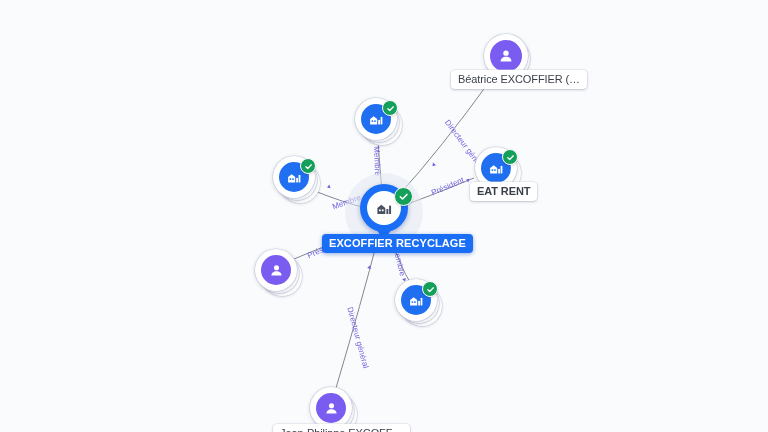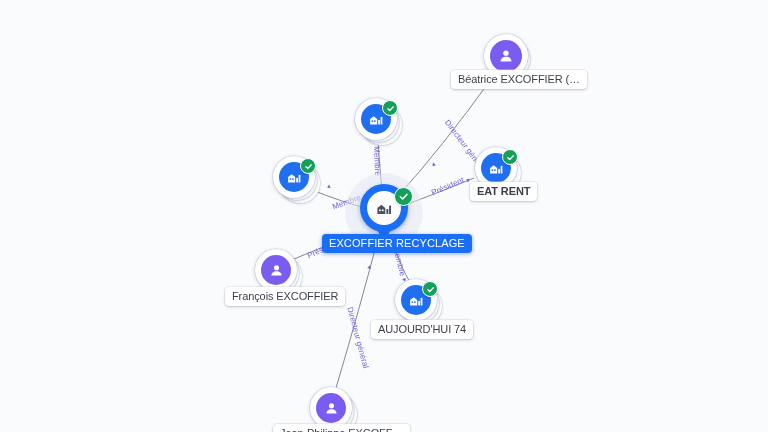--- a/index.html
+++ b/index.html
@@ -88,21 +88,21 @@
     padding: 3px 7px 4px 7px;
     font-size: 11px;
     color: #3a3f4a;
     white-space: nowrap;
     box-shadow: 0 1px 3px rgba(20,35,70,0.22), 0 0 0 0.5px rgba(216,221,231,0.8);
     letter-spacing: -0.1px;
   }
   .label-pill.selected {
     background: #1a6ef5;
     color: #ffffff;
-    font-weight: normal;
+    font-weight: bold;
     font-size: 11px;
     letter-spacing: 0.1px;
     box-shadow: 0 1px 4px rgba(15,70,180,0.45);
   }
   
   .pin-halo {
     position: absolute;
     border-radius: 50%;
     background: rgba(226,231,240,0.55);
   }
@@ -263,34 +263,32 @@
         <rect x="14.4" y="12.6" width="2.5" height="6.4" fill="#ffffff"></rect>
         <rect x="17.8" y="8.4" width="2.5" height="10.6" fill="#ffffff"></rect>
       </svg>
     </div>
     <div class="badge" style="left:6px;top:-19px;width:14px;height:14px;">
       <svg width="9" height="9" viewBox="0 0 24 24" aria-hidden="true">
           <path d="M5 12.5 L10 17.5 L19.5 7.5" fill="none" stroke="#ffffff" stroke-width="3.4" stroke-linecap="round" stroke-linejoin="round"></path>
         </svg>
     </div>
   </div>
-  <div class="label-pill" style="left:371px;top:320px;">AUJOURD'HUI 74</div>
 
   <div class="node" style="left:276px;top:270px;">
     <div class="stack" style="left:-14px;top:-14px;width:40px;height:40px;"></div>
     <div class="stack" style="left:-17px;top:-17px;width:40px;height:40px;"></div>
     <div class="disc" style="left:-21px;top:-21px;width:42px;height:42px;"></div>
     <div class="glyph-circle person-glyph" style="left:-15px;top:-15px;width:30px;height:30px;">
       <svg width="17" height="17" viewBox="0 0 24 24" aria-hidden="true">
         <circle cx="12" cy="8.2" r="3.6" fill="#ffffff"></circle>
         <path d="M4.8 19.2c0-3.9 3.2-6.2 7.2-6.2s7.2 2.3 7.2 6.2z" fill="#ffffff"></path>
       </svg>
     </div>
   </div>
-  <div class="label-pill" style="left:225px;top:287px;">François EXCOFFIER</div>
 
   <div class="node" style="left:331px;top:408px;">
     <div class="stack" style="left:-14px;top:-14px;width:40px;height:40px;"></div>
     <div class="stack" style="left:-17px;top:-17px;width:40px;height:40px;"></div>
     <div class="disc" style="left:-21px;top:-21px;width:42px;height:42px;"></div>
     <div class="glyph-circle person-glyph" style="left:-15px;top:-15px;width:30px;height:30px;">
       <svg width="17" height="17" viewBox="0 0 24 24" aria-hidden="true">
         <circle cx="12" cy="8.2" r="3.6" fill="#ffffff"></circle>
         <path d="M4.8 19.2c0-3.9 3.2-6.2 7.2-6.2s7.2 2.3 7.2 6.2z" fill="#ffffff"></path>
       </svg>

